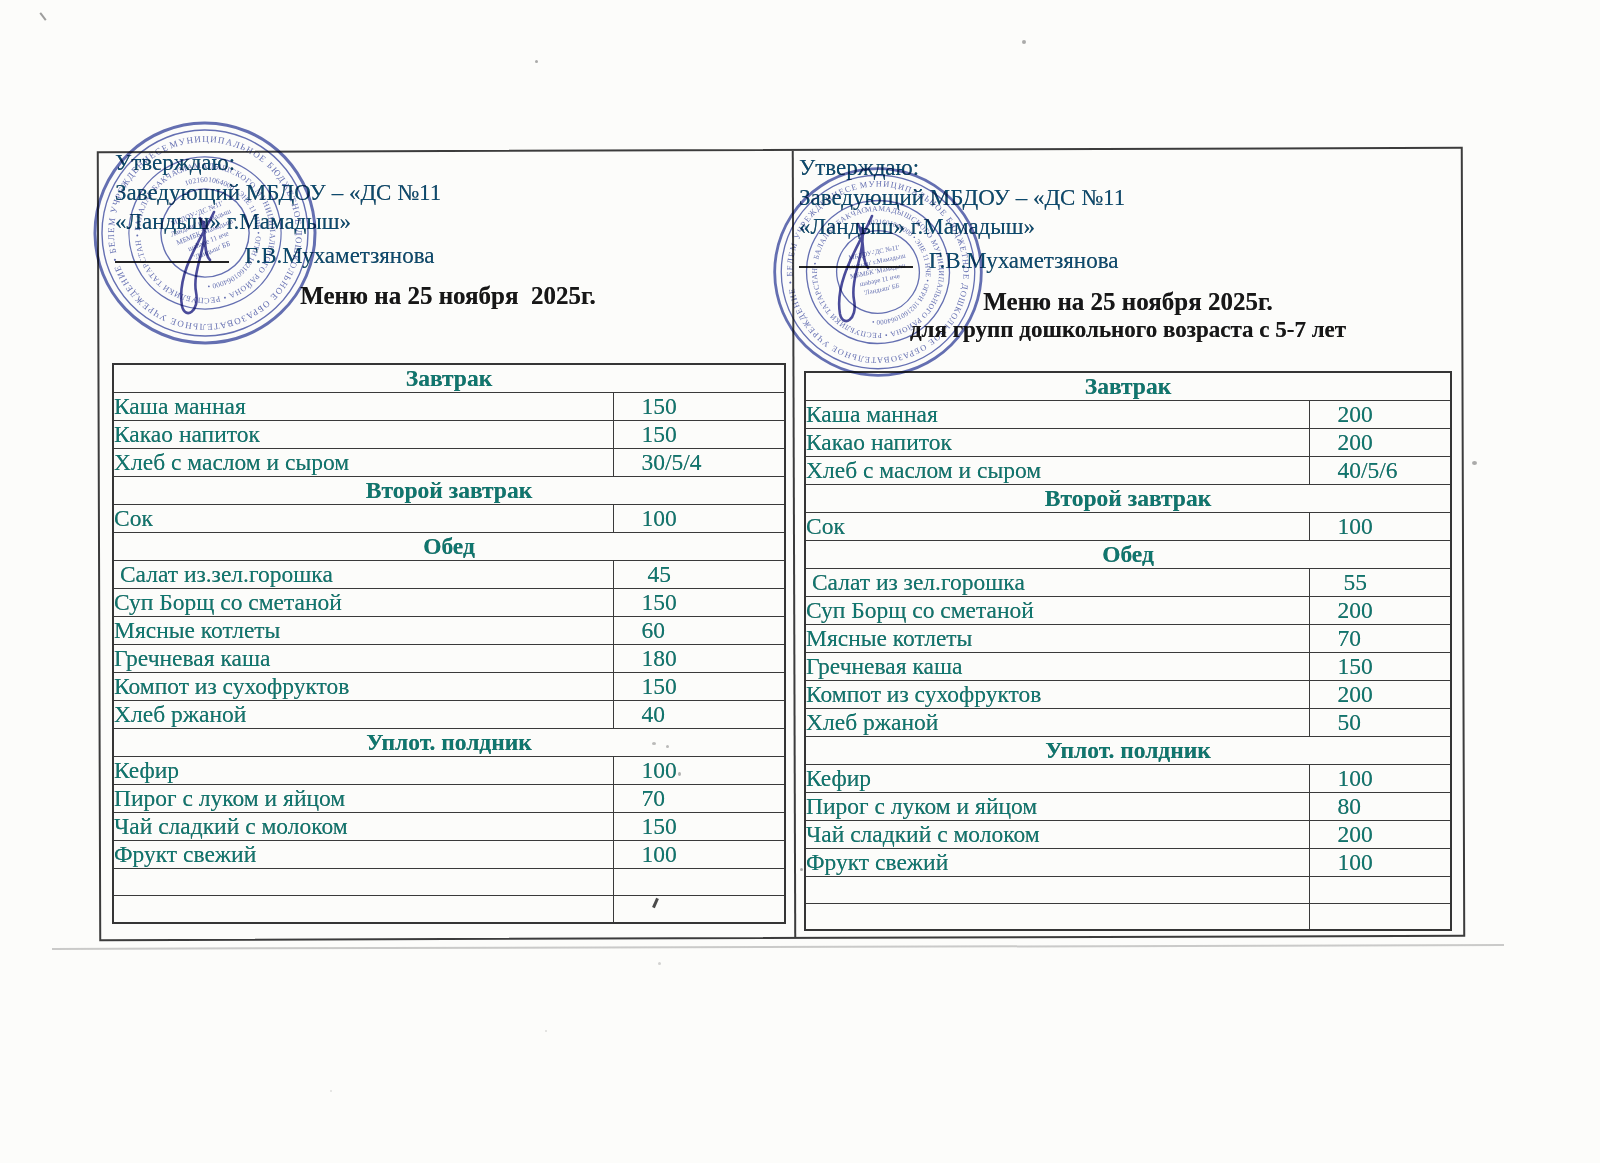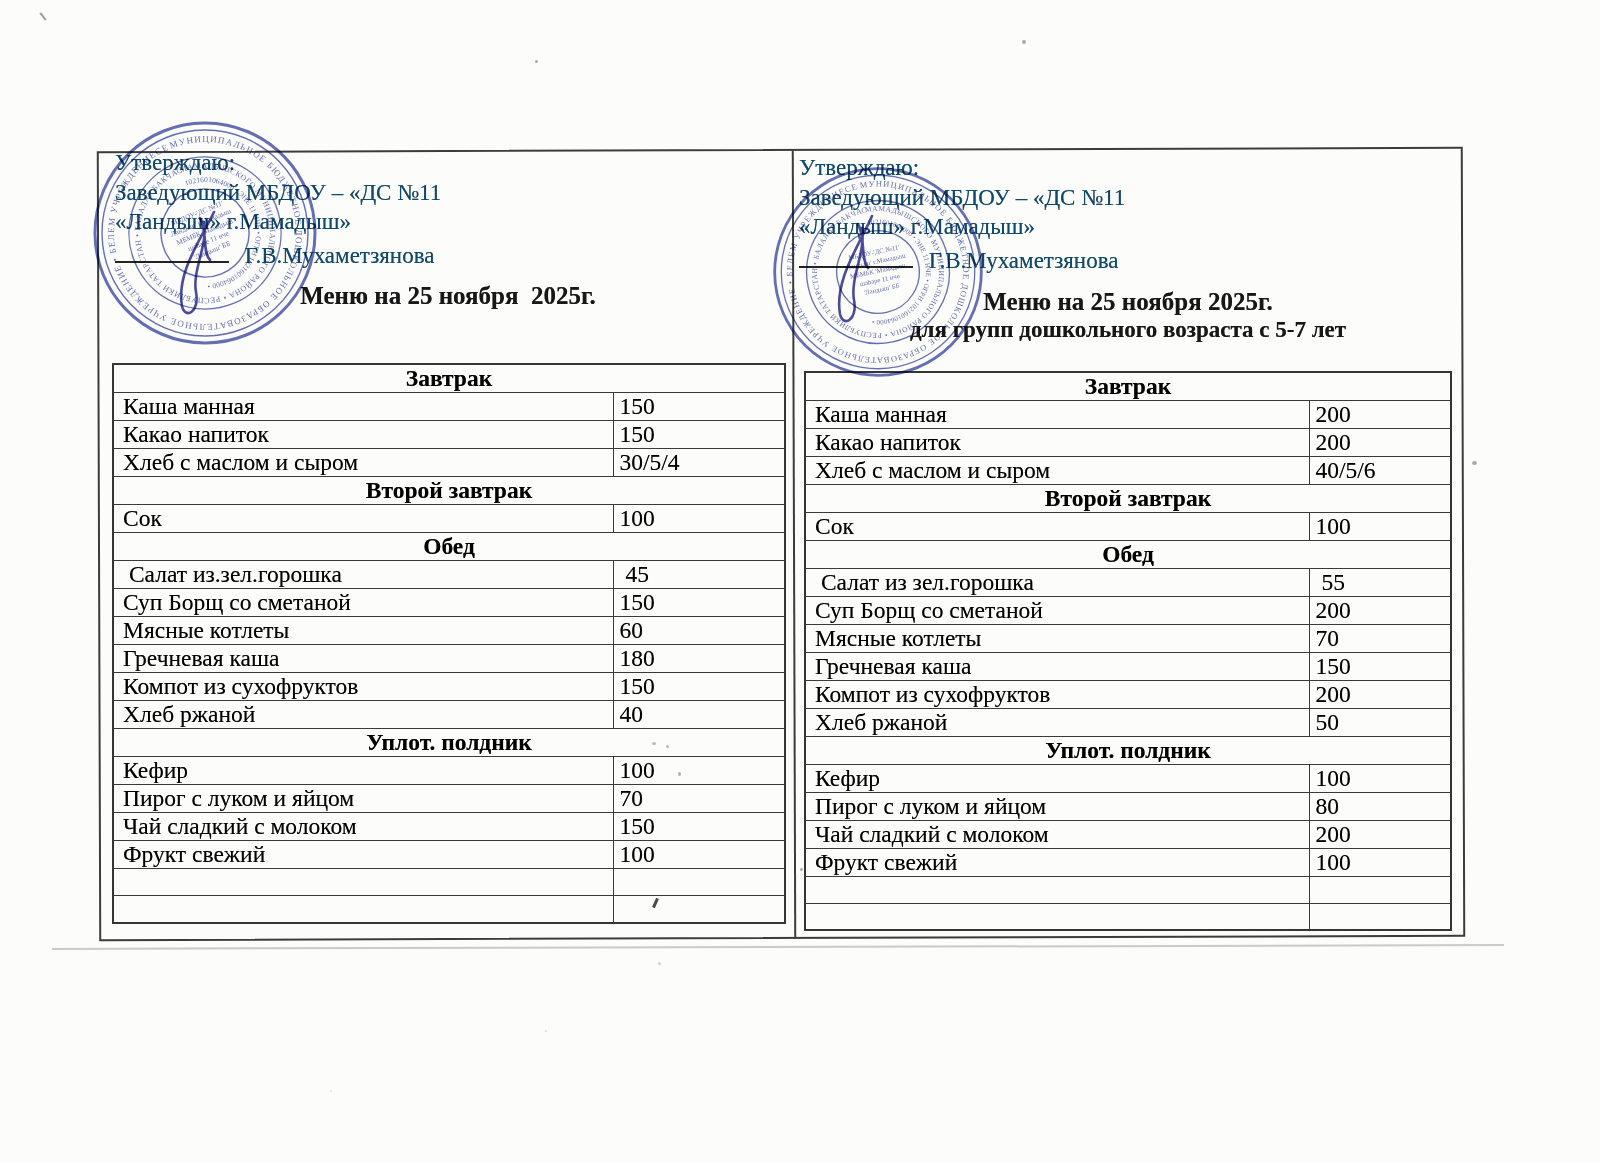--- a/index.html
+++ b/index.html
@@ -35,30 +35,30 @@
   }
   .menu-title,.menu-subtitle{
     position:absolute;text-align:center;font-weight:bold;
     color:#171717;text-shadow:0 0 .5px rgba(20,20,20,.6);
     white-space:pre;
   }
   .menu-title{font-size:25px;}
   .menu-subtitle{font-size:23px;}
   table.menu-table{
     position:absolute;border-collapse:collapse;table-layout:fixed;
-    font-size:23.5px;color:#000000;
+    font-size:23.5px;color:#0f766e;
     border:2.2px solid #353535;
     text-shadow:0 0 .5px rgba(20,20,20,.5);
   }
   table.menu-table td{
     border-top:1.6px solid #3a3a3a;border-bottom:1.6px solid #3a3a3a;
     padding:0;vertical-align:middle;overflow:hidden;white-space:nowrap;
   }
-  table.menu-table td.dish{padding-left:9px;}
-  table.menu-table td.qty{border-left:1.6px solid #3a3a3a;padding-left:6px;}
+  table.menu-table td.dish{}
+  table.menu-table td.qty{border-left:1.6px solid #3a3a3a;padding-left:28px;}
   table.menu-table td.section{text-align:center;font-weight:bold;}
   .stamp{position:absolute;mix-blend-mode:multiply;opacity:.85;}
   .signature{position:absolute;mix-blend-mode:multiply;}
   .speck{position:absolute;background:rgba(70,70,70,.45);border-radius:50%;}
   .tick{position:absolute;background:#2a2a2a;}
   #bottom-shadow{
     position:absolute;left:52px;top:946px;width:1452px;height:2px;
     background:rgba(110,110,110,.35);transform:rotate(-0.15deg);
   }
 </style>

